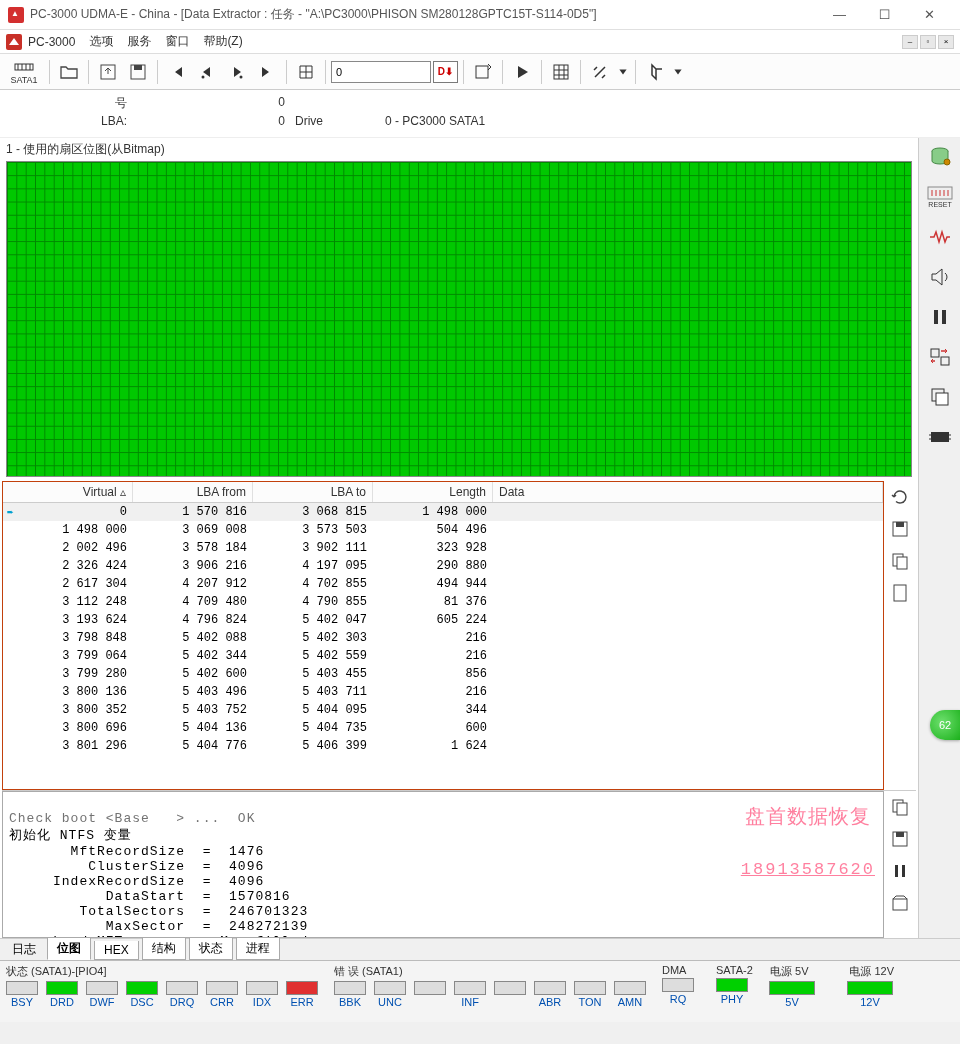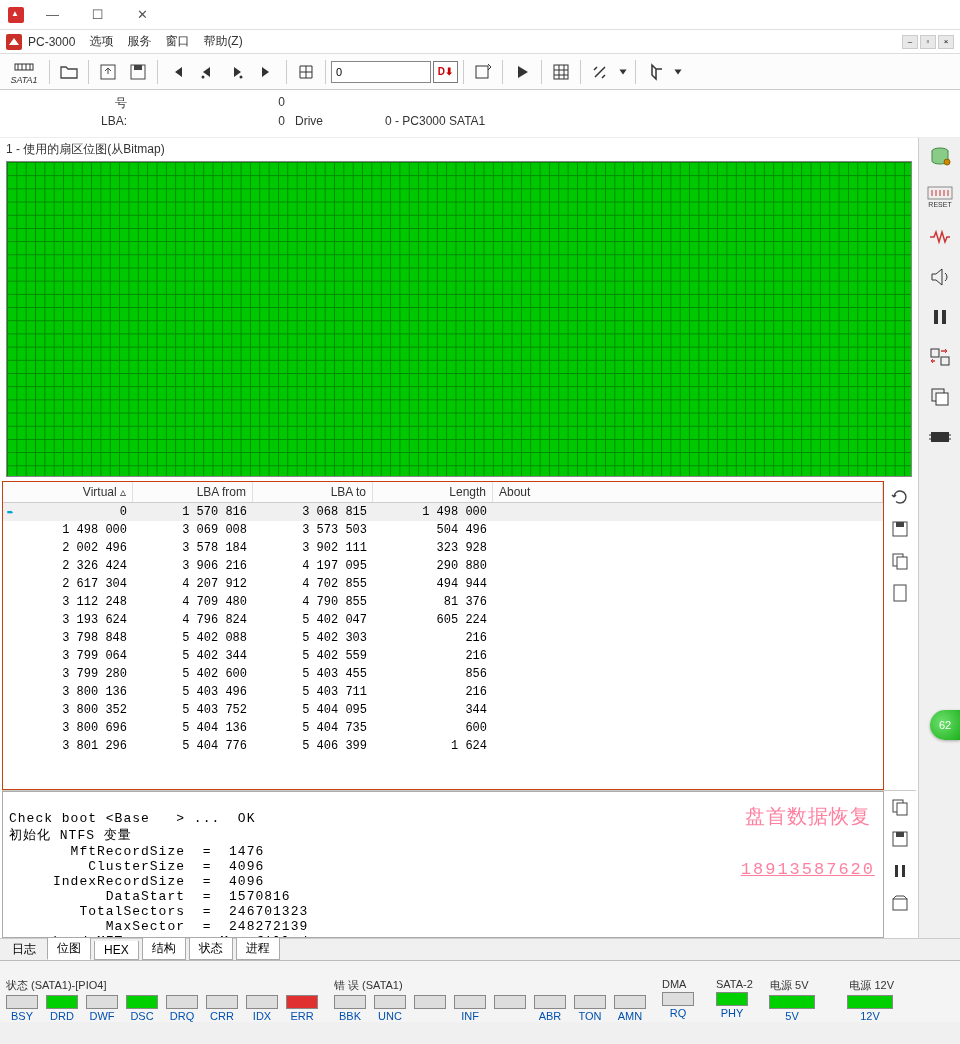--- a/index.html
+++ b/index.html
@@ -19,21 +19,21 @@
   .menubar .mname { font-weight: 500; color: #333; margin-right: 14px; }
   .menubar .mitem { margin-right: 14px; color: #333; cursor: pointer; }
   .menubar .msmall { position: absolute; right: 6px; display: flex; gap: 2px; }
   .menubar .msmall span { width: 16px; height: 14px; background: #e8e8e8; border: 1px solid #ccc; font-size: 8px; display: flex; align-items: center; justify-content: center; cursor: pointer; }
   
   
   .toolbar { height: 36px; background: #fcfcfc; display: flex; align-items: center; padding: 2px 4px; border-bottom: 1px solid #ccc; gap: 2px; }
   .toolbar .sep { width: 1px; height: 24px; background: #ccc; margin: 0 3px; }
   .toolbar .tbtn { width: 28px; height: 28px; display: flex; align-items: center; justify-content: center; cursor: pointer; border: 1px solid transparent; }
   .toolbar .tbtn svg { width: 20px; height: 20px; }
-  .toolbar .tlabel { font-size: 9px; color: #333; font-style: italic; }
+  .toolbar .tlabel { font-size: 9px; color: #333; }
   .toolbar .numinput { border: 1px solid #888; background: #fff; height: 22px; width: 100px; padding: 0 4px; font-size: 11px; }
   .toolbar .numinput2 { border: 1px solid #7a7a7a; background: #fff; height: 22px; width: 25px; padding: 0 2px; font-size: 10px; color: #c00; font-weight: bold; display:flex; align-items:center; justify-content:center; }
   
   
   .infobar { background: #fff; padding: 4px 0 8px 0; font-family: Tahoma, sans-serif; font-size: 12px; color: #333; border-bottom: 1px solid #eee; }
   .infobar .irow { display: flex; padding: 1px 0; }
   .infobar .ilabel { width: 135px; text-align: right; padding-right: 8px; }
   .infobar .ival1 { width: 160px; text-align: right; padding-right: 10px; }
   .infobar .ival2 { flex: 1; }
   .infobar .dlabel { width: 350px; text-align: left; padding-right: 10px; }
@@ -71,57 +71,58 @@
   .td.virtual { width: 130px; position: relative; }
   .td.lbafrom { width: 120px; }
   .td.lbato   { width: 120px; }
   .td.length  { width: 120px; }
   .td.about   { flex: 1; text-align: left; }
   .row-arrow { position: absolute; left: 4px; top: 2px; color: #00a0d0; font-size: 11px; }
   
   
   .logwrap { display: flex; background: #fff; border-top: 1px solid #ccc; margin: 0 2px 0 2px; height: 148px; }
   .logmain { flex: 1; border: 1px solid #aaa; padding: 4px 6px; font-family: "Courier New", monospace; font-size: 13px; letter-spacing: 1px; overflow: hidden; white-space: pre; position: relative; }
-  .logmain .green { color: #000000; }
+  .logmain .green { color: #737373; }
   .log-side { width: 32px; display: flex; flex-direction: column; align-items: center; padding-top: 4px; gap: 8px; }
   .log-side .sicon { width: 24px; height: 24px; display:flex; align-items:center; justify-content:center; cursor:pointer; }
   .watermark { position: absolute; right: 8px; bottom: 28px; text-align: center; }
   .watermark .w1 { font-size: 20px; color: rgba(255,0,64,0.5); font-weight: normal; }
   .watermark .w2 { font-size: 17px; color: rgba(255,0,64,0.5); letter-spacing: 2px; text-decoration: underline; }
   
   
   .btabs { height: 22px; background: #f0f0f0; display: flex; align-items: flex-end; padding: 0 4px; border-top: 1px solid #ccc; gap: 3px; }
   .btabs .btab { padding: 2px 9px; border: 1px solid #aaa; border-top: none; background: #fff; font-size: 12px; cursor: pointer; }
-  .btabs .btab.active { background: #fff; font-weight: 400; border-bottom: 1px solid #fff; }
+  .btabs .btab.active { background: #fff; font-weight: 700; border-bottom: 1px solid #fff; }
   .btabs .btab-label { padding: 2px 8px; font-size: 12px; }
   
   
   .footer { height: 62px; background: #f4f4f4; border-top: 1px solid #bbb; display: flex; padding: 3px 4px 2px 4px; gap: 6px; font-size: 11px; }
   .footer .fgroup { display: flex; flex-direction: column; }
-  .footer .fgroup-title { font-size: 11px; color: #333; padding: 0 0 2px 2px; margin-top: 14px; }
+  .footer .fgroup-title { font-size: 11px; color: #333; padding: 0 0 2px 2px; }
   .footer .fleds { display: flex; gap: 4px; }
   .footer .fled { width: 36px; display: flex; flex-direction: column; align-items: center; gap: 1px; }
   .footer .fled .box { width: 32px; height: 14px; border: 1px solid #888; background: #ddd; }
   .footer .fled .box.green { background: #00d000; }
   .footer .fled .box.red { background: #e03030; }
   .footer .fled .lt { font-size: 11px; color: #0050b0; }
   .footer .single { width: 48px; }
   
   
   .bubble { position: absolute; right: 0; top: 710px; width: 30px; height: 30px; border-radius: 50% 0 0 50%; background: radial-gradient(circle at 40% 40%, #6de06d, #1bb01b); color: #fff; display: flex; align-items: center; justify-content: center; font-size: 11px; box-shadow: 0 1px 3px rgba(0,0,0,0.3); }
   
   ::-webkit-scrollbar { width: 16px; height: 16px; }
   ::-webkit-scrollbar-track { background: #f0f0f0; border: 1px solid #ddd; }
   ::-webkit-scrollbar-thumb { background: #c8c8c8; border: 1px solid #aaa; }
 </style>
 </head>
 <body>
 
 <div class="titlebar">
   <div class="app-icon"></div>
+  <div class="title-text">PC-3000 UDMA-E - China - [Data Extractor : 任务 - "A:\PC3000\PHISON SM280128GPTC15T-S114-0D5"]</div>
   <div class="win-controls">
     <div class="win-btn">—</div>
     <div class="win-btn">☐</div>
     <div class="win-btn">✕</div>
   </div>
 </div>
 
 <div class="menubar">
   <svg class="mlogo" viewBox="0 0 16 16">
       <rect width="16" height="16" fill="#c83028" rx="2"></rect>
@@ -269,21 +270,21 @@
       <div class="bitmap-grid"></div>
     </div>
 
     <div class="tablewrap">
       <div class="tablemain">
         <div class="thead">
           <div class="th virtual">Virtual  ▵</div>
           <div class="th lbafrom">LBA from</div>
           <div class="th lbato">LBA to</div>
           <div class="th length">Length</div>
-          <div class="th about">About</div>
+          <div class="th about">Data</div>
         </div>
         <div class="tbody" id="table-body">
             <div class="tr sel">
               <div class="td virtual"><span class="row-arrow">➨</span>          0</div>
               <div class="td lbafrom">  1 570 816</div>
               <div class="td lbato">  3 068 815</div>
               <div class="td length">  1 498 000</div>
               <div class="td about"></div>
             </div>
             <div class="tr">

